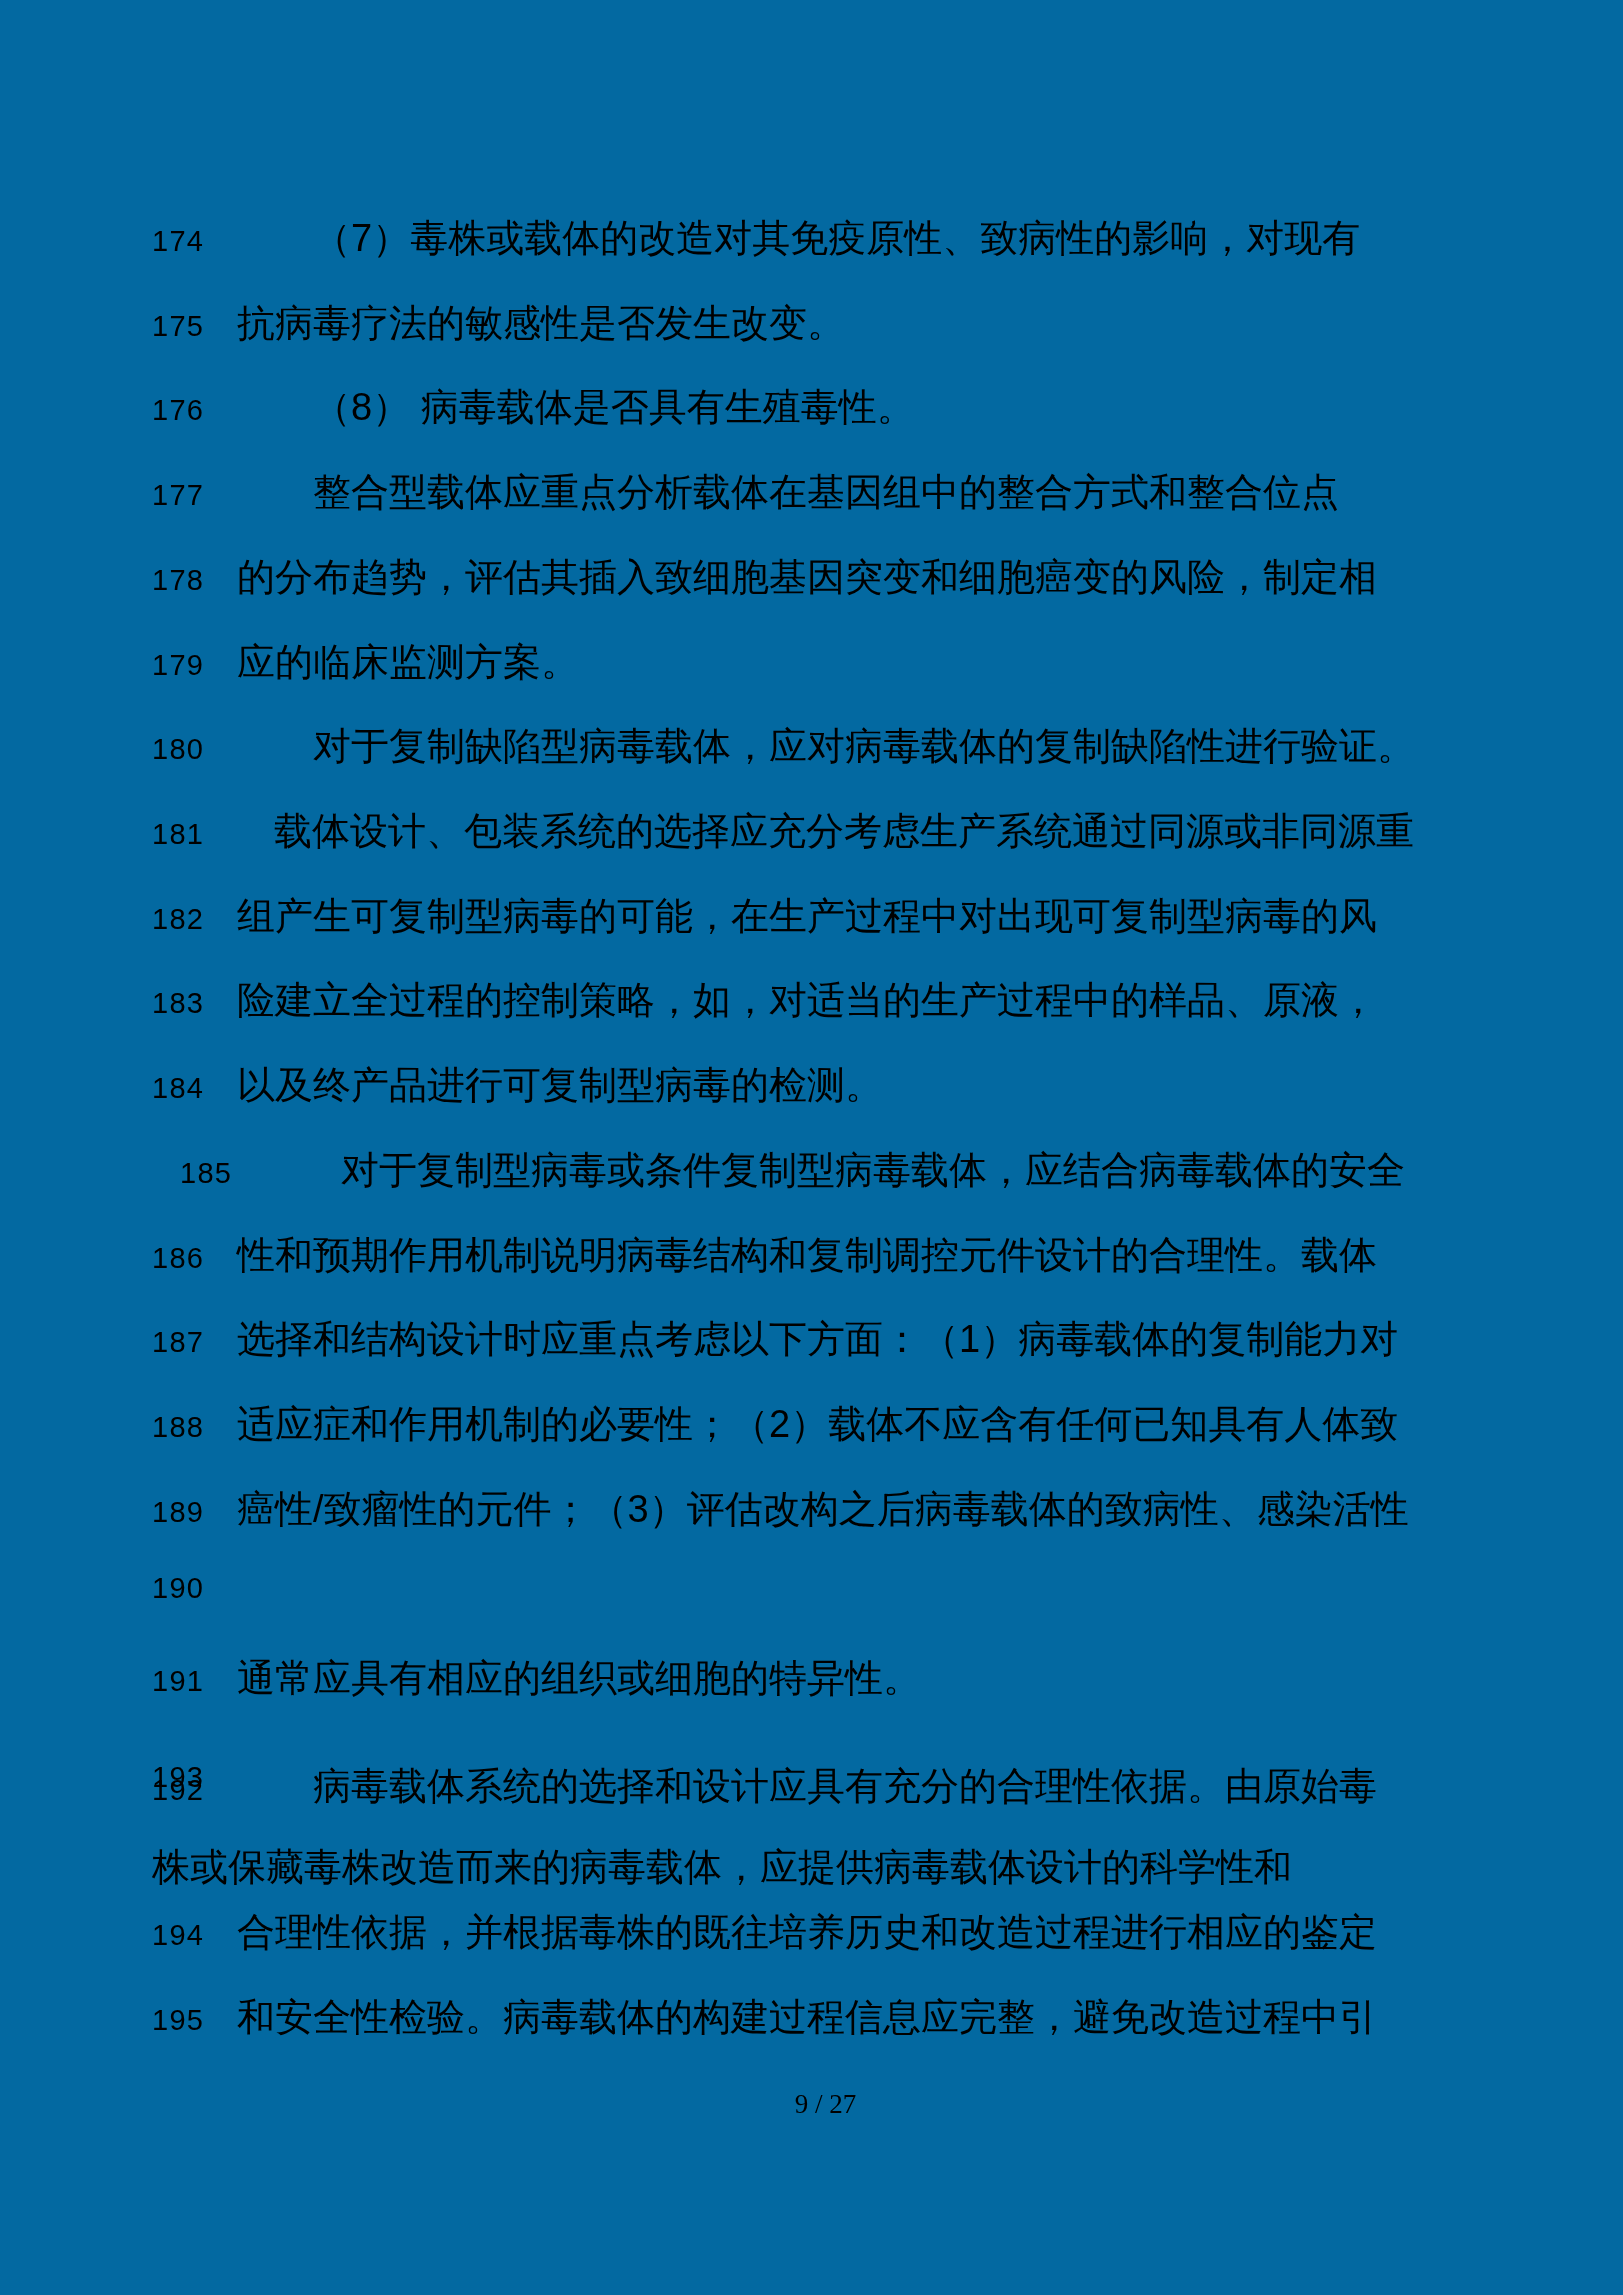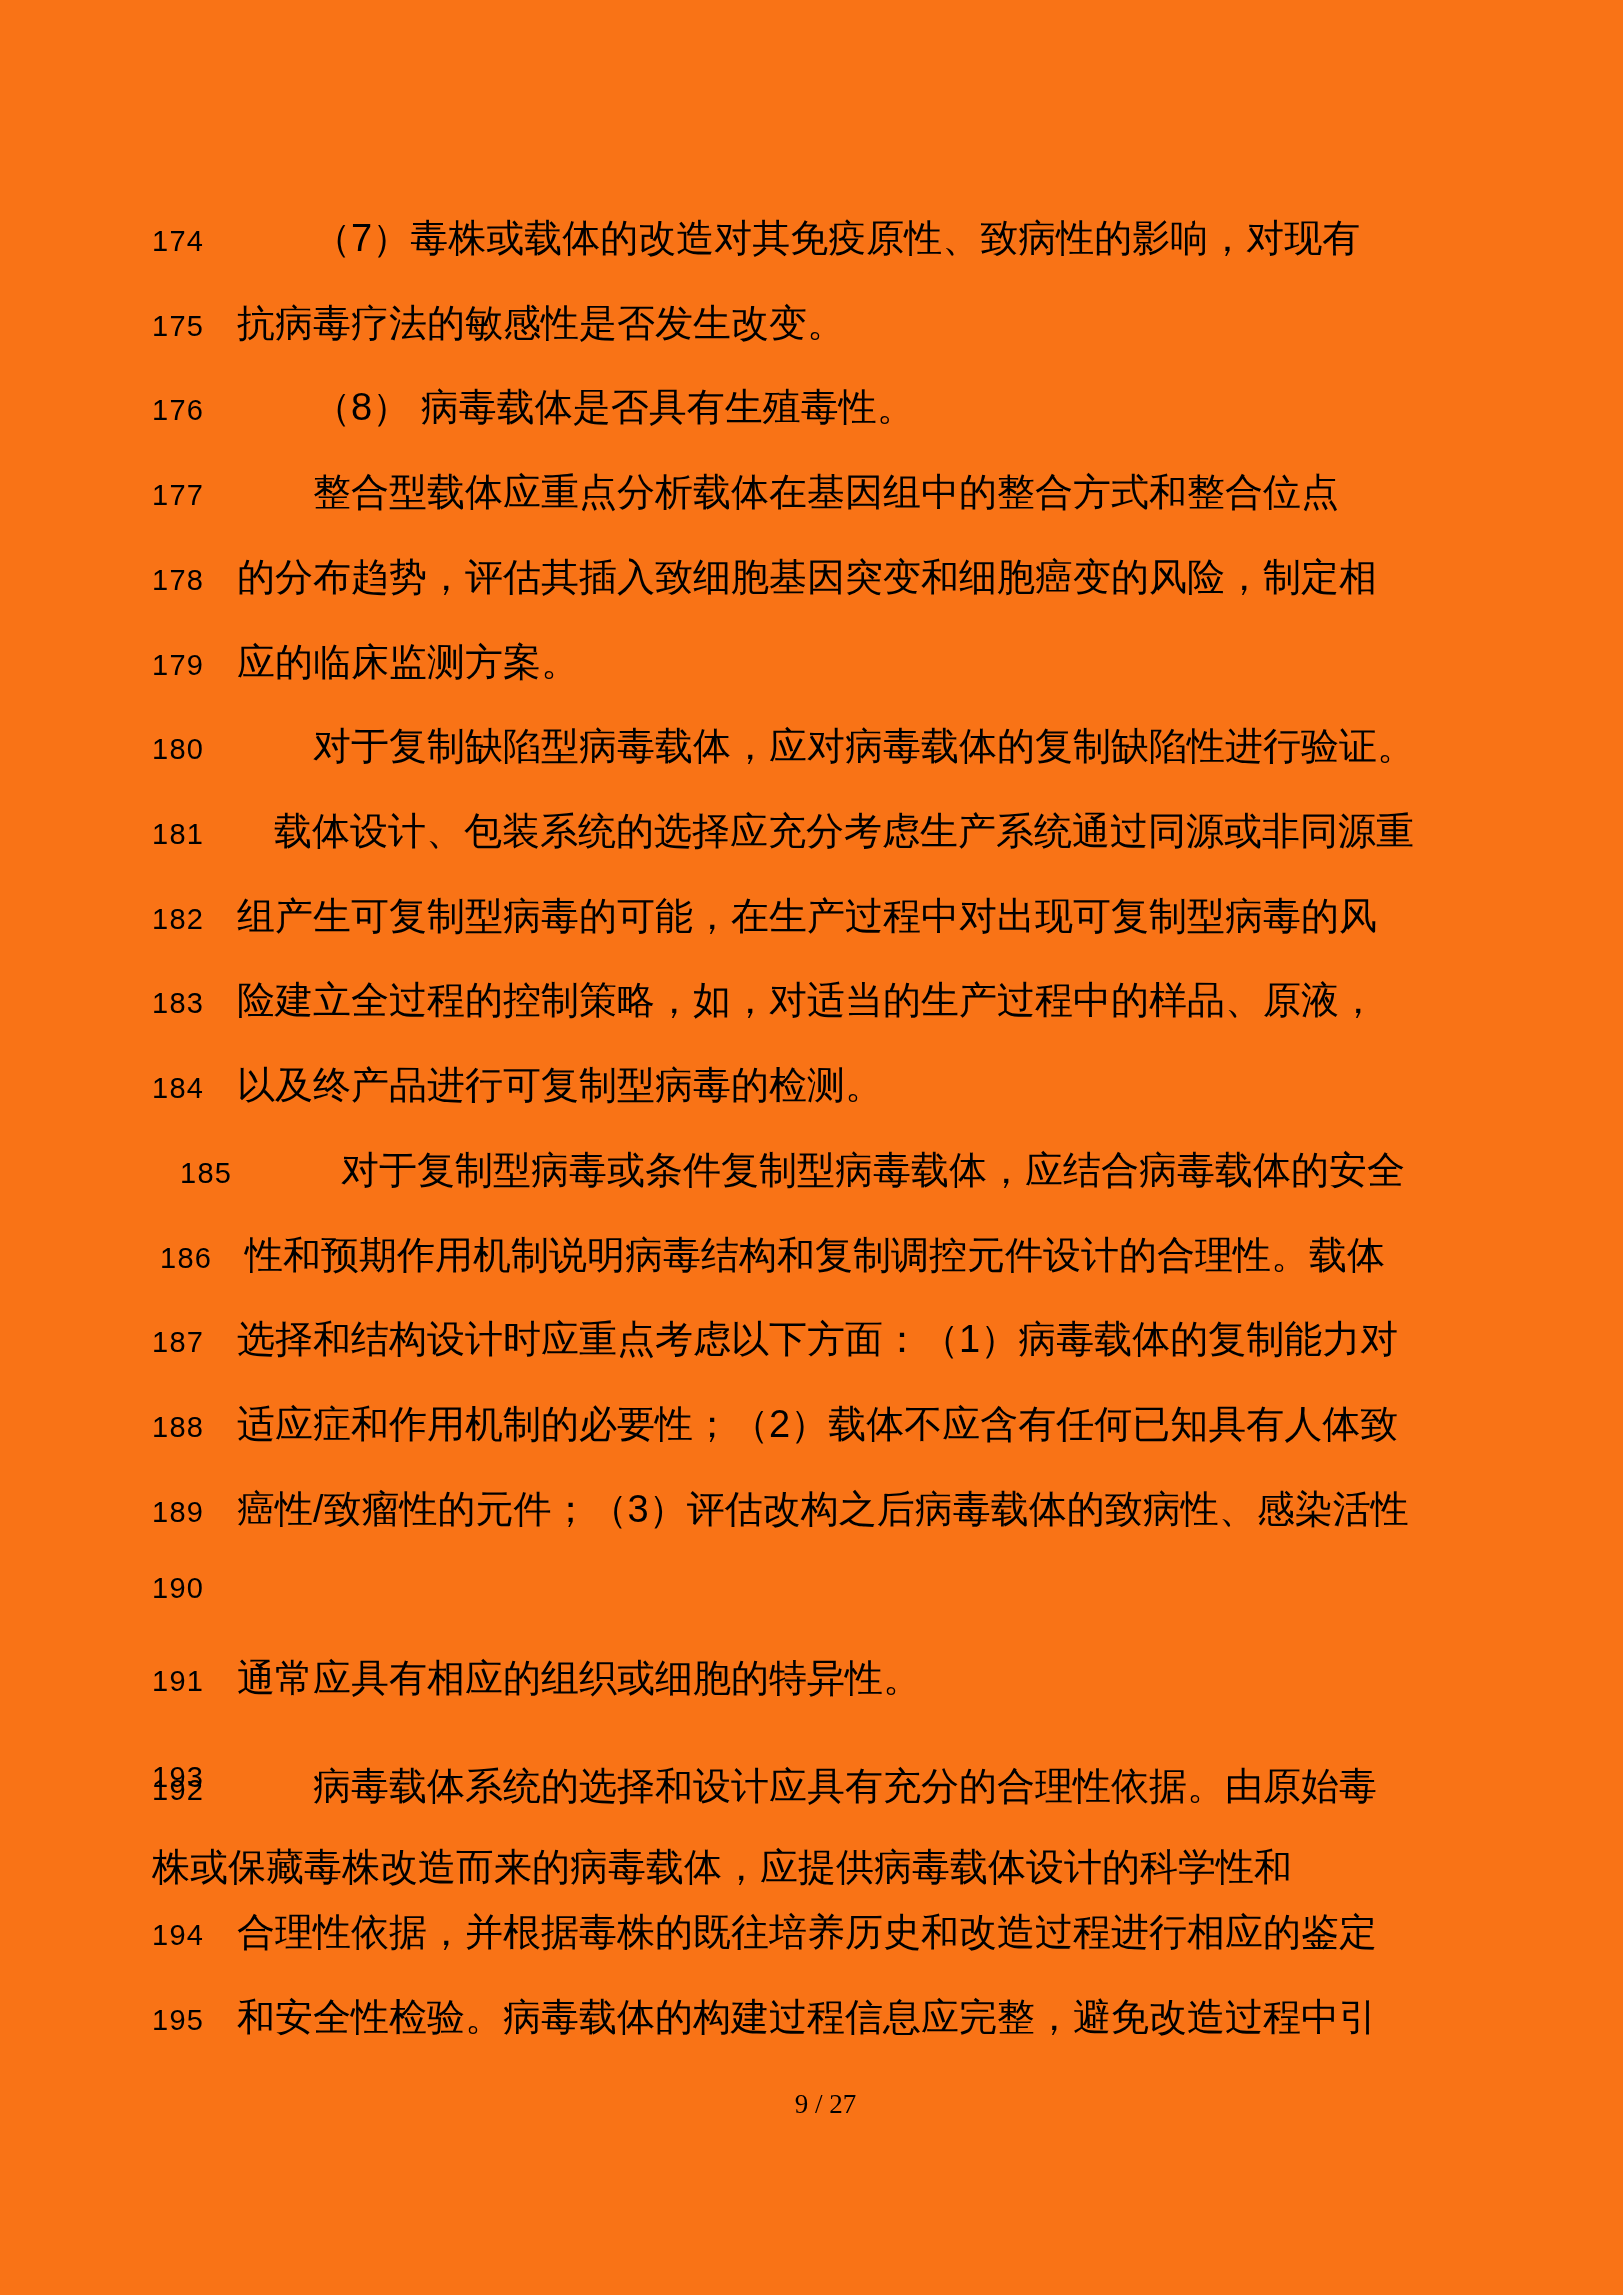--- a/index.html
+++ b/index.html
@@ -1,20 +1,20 @@
 <!DOCTYPE html>
 <html style="font-size:10.5px"><head>
 <meta charset="utf-8">
 <style>
   html, body { margin: 0; padding: 0; background: #ffffff; }
   .page {
     position: relative;
     width: 1623px;
     height: 2295px;
-    background: #f97316;
+    background: #0369a1;
     color: #000000;
     font-family: "Liberation Sans", sans-serif;
     overflow: hidden;
   }
   .doc-body { position: absolute; top: 0; left: 0; width: 100%; height: 100%; }
   .line-row {
     position: absolute;
     left: 0;
     width: 1623px;
     height: 85px;
@@ -112,21 +112,21 @@
   <div class="line-row" style="top: 1042px;">
     <span class="line-num">184</span>
     <span class="line-text">以及终产品进行可复制型病毒的检测。</span>
   </div>
 
   <div class="line-row" style="top: 1127px; margin-left: 28px;">
     <span class="line-num">185</span>
     <span class="line-text indent">对于复制型病毒或条件复制型病毒载体，应结合病毒载体的安全</span>
   </div>
 
-  <div class="line-row" style="top: 1212px; padding-left: 8px;">
+  <div class="line-row" style="top: 1212px;">
     <span class="line-num">186</span>
     <span class="line-text">性和预期作用机制说明病毒结构和复制调控元件设计的合理性。载体</span>
   </div>
 
   <div class="line-row" style="top: 1296px;">
     <span class="line-num">187</span>
     <span class="line-text">选择和结构设计时应重点考虑以下方面：（1）病毒载体的复制能力对</span>
   </div>
 
   <div class="line-row" style="top: 1381px;">

